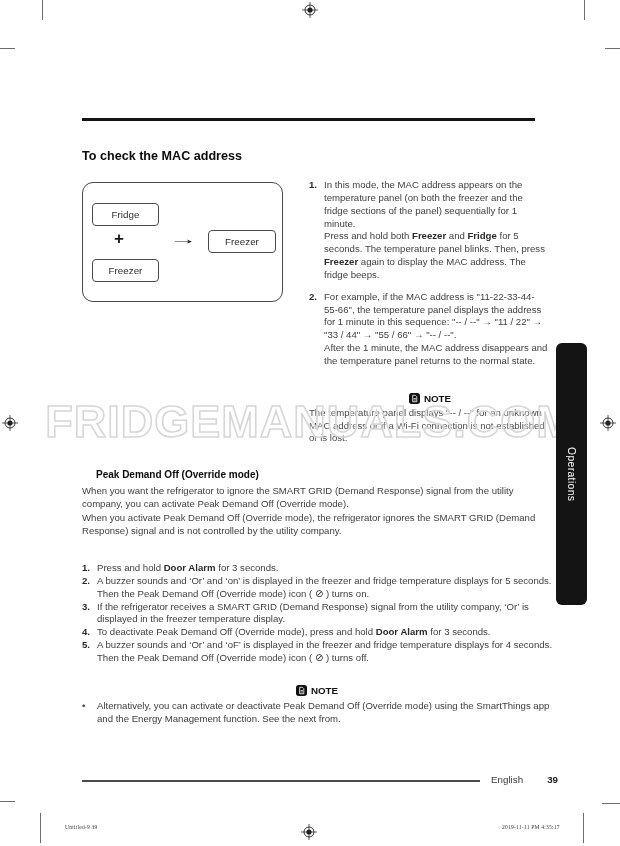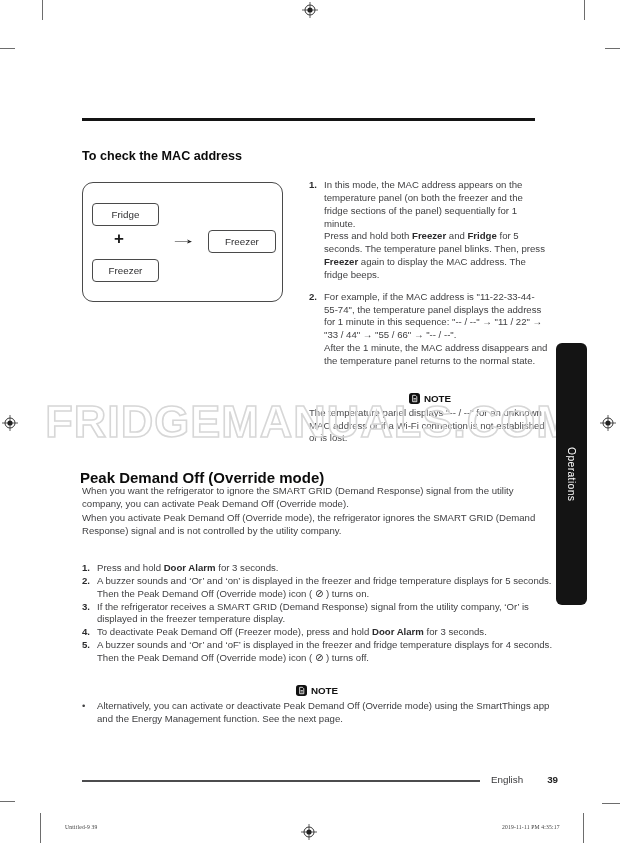--- a/index.html
+++ b/index.html
@@ -30,21 +30,21 @@
   .glyph{font-size:10px;color:#2b2b2d;}
   
   .note-head{display:flex;align-items:center;gap:4px;font-size:9.8px;font-weight:bold;color:#111;justify-content:center;}
   .note1{position:absolute;left:309px;top:393px;width:242px;}
   .note1 .note-body{margin-top:3px;font-size:9.6px;line-height:12.6px;color:#4b4b4d;}
   .note2{position:absolute;left:82px;top:685px;width:470px;}
   .note2 .bullet-row{display:flex;margin-top:4px;font-size:9.6px;line-height:12.85px;}
   .note2 .bullet{flex:0 0 15px;color:#414143;}
   .note2 .txt{flex:1;}
   
-  .sec-head{position:absolute;left:80px;font-size:15px;font-weight:bold;color:#0b0b0b;}
+  .sec-head{position:absolute;left:96px;font-size:10px;font-weight:bold;color:#0b0b0b;}
   .para{position:absolute;left:82px;width:468px;font-size:9.6px;line-height:12.85px;color:#414143;}
   .act-steps{position:absolute;left:82px;top:562px;width:472px;}
   
   .watermark{position:absolute;left:0;top:396px;width:620px;text-align:center;z-index:6;pointer-events:none;
              font-size:45px;font-weight:bold;letter-spacing:1px;
              color:rgba(255,255,255,0.18);-webkit-text-stroke:1.6px #d7d7d7;}
   
   .side-tab{position:absolute;left:556px;top:343px;width:31px;height:262px;background:#141414;border-radius:6px;
             display:flex;align-items:center;justify-content:center;z-index:7;}
   .side-tab span{writing-mode:vertical-rl;font-size:10.3px;color:#fff;letter-spacing:0.4px;}
@@ -113,21 +113,21 @@
   </div>
 
   <div class="mac-steps">
     <div class="step">
       <span class="num">1.</span>
       <span class="txt"><span>In this mode, the MAC address appears on the temperature panel (on both the freezer and the fridge sections of the panel) sequentially for 1 minute.
 Press and hold both </span><span class="b">Freezer</span><span> and </span><span class="b">Fridge</span><span> for 5 seconds. The temperature panel blinks. Then, press </span><span class="b">Freezer</span><span> again to display the MAC address. The fridge beeps.</span></span>
     </div>
     <div class="step">
       <span class="num">2.</span>
-      <span class="txt"><span>For example, if the MAC address is "11-22-33-44-55-74", the temperature panel displays the address for 1 minute in this sequence: "-- / --" → "11 / 22" → "33 / 44" → "55 / 66" → "-- / --".
+      <span class="txt"><span>For example, if the MAC address is "11-22-33-44-55-66", the temperature panel displays the address for 1 minute in this sequence: "-- / --" → "11 / 22" → "33 / 44" → "55 / 66" → "-- / --".
 After the 1 minute, the MAC address disappears and the temperature panel returns to the normal state.</span></span>
     </div>
   </div>
 
   <div class="note1">
     <div class="note-head">
       <svg width="11" height="11" viewBox="0 0 12 12">
           <rect x="0" y="0" width="12" height="12" rx="3" fill="#111"></rect>
           <path d="M4 2.5 h3 l1.5 1.5 v5.5 h-4.5 z" fill="none" stroke="#fff" stroke-width="0.9"></path>
           <line x1="5" y1="6" x2="7.5" y2="6" stroke="#fff" stroke-width="0.8"></line>
@@ -151,41 +151,41 @@
     <div class="step" style="margin-top:0;">
       <span class="num">2.</span>
       <span class="txt"><span>A buzzer sounds and ‘Or’ and ‘on’ is displayed in the freezer and fridge temperature displays for 5 seconds. Then the Peak Demand Off (Override mode) icon ( </span><span class="glyph">⊘</span><span> ) turns on.</span></span>
     </div>
     <div class="step" style="margin-top:0;">
       <span class="num">3.</span>
       <span class="txt"><span>If the refrigerator receives a SMART GRID (Demand Response) signal from the utility company, ‘Or’ is displayed in the freezer temperature display.</span></span>
     </div>
     <div class="step" style="margin-top:0;">
       <span class="num">4.</span>
-      <span class="txt"><span>To deactivate Peak Demand Off (Freezer mode), press and hold </span><span class="b">Door Alarm</span><span> for 3 seconds.</span></span>
+      <span class="txt"><span>To deactivate Peak Demand Off (Override mode), press and hold </span><span class="b">Door Alarm</span><span> for 3 seconds.</span></span>
     </div>
     <div class="step" style="margin-top:0;">
       <span class="num">5.</span>
       <span class="txt"><span>A buzzer sounds and ‘Or’ and ‘oF’ is displayed in the freezer and fridge temperature displays for 4 seconds. Then the Peak Demand Off (Override mode) icon ( </span><span class="glyph">⊘</span><span> ) turns off.</span></span>
     </div>
   </div>
 
   <div class="note2">
     <div class="note-head">
       <svg width="11" height="11" viewBox="0 0 12 12">
           <rect x="0" y="0" width="12" height="12" rx="3" fill="#111"></rect>
           <path d="M4 2.5 h3 l1.5 1.5 v5.5 h-4.5 z" fill="none" stroke="#fff" stroke-width="0.9"></path>
           <line x1="5" y1="6" x2="7.5" y2="6" stroke="#fff" stroke-width="0.8"></line>
           <line x1="5" y1="7.6" x2="7.5" y2="7.6" stroke="#fff" stroke-width="0.8"></line>
         </svg>
       <span>NOTE</span>
     </div>
     <div class="bullet-row">
       <span class="bullet">•</span>
-      <span class="txt"><span>Alternatively, you can activate or deactivate Peak Demand Off (Override mode) using the SmartThings app and the Energy Management function. See the next page.</span></span>
+      <span class="txt"><span>Alternatively, you can activate or deactivate Peak Demand Off (Override mode) using the SmartThings app and the Energy Management function. See the next from.</span></span>
     </div>
   </div>
 
   <div class="watermark">FRIDGEMANUALS.COM</div>
 
   <div class="side-tab">
     <span>Operations</span>
   </div>
 
   <div class="footer-rule"></div>

